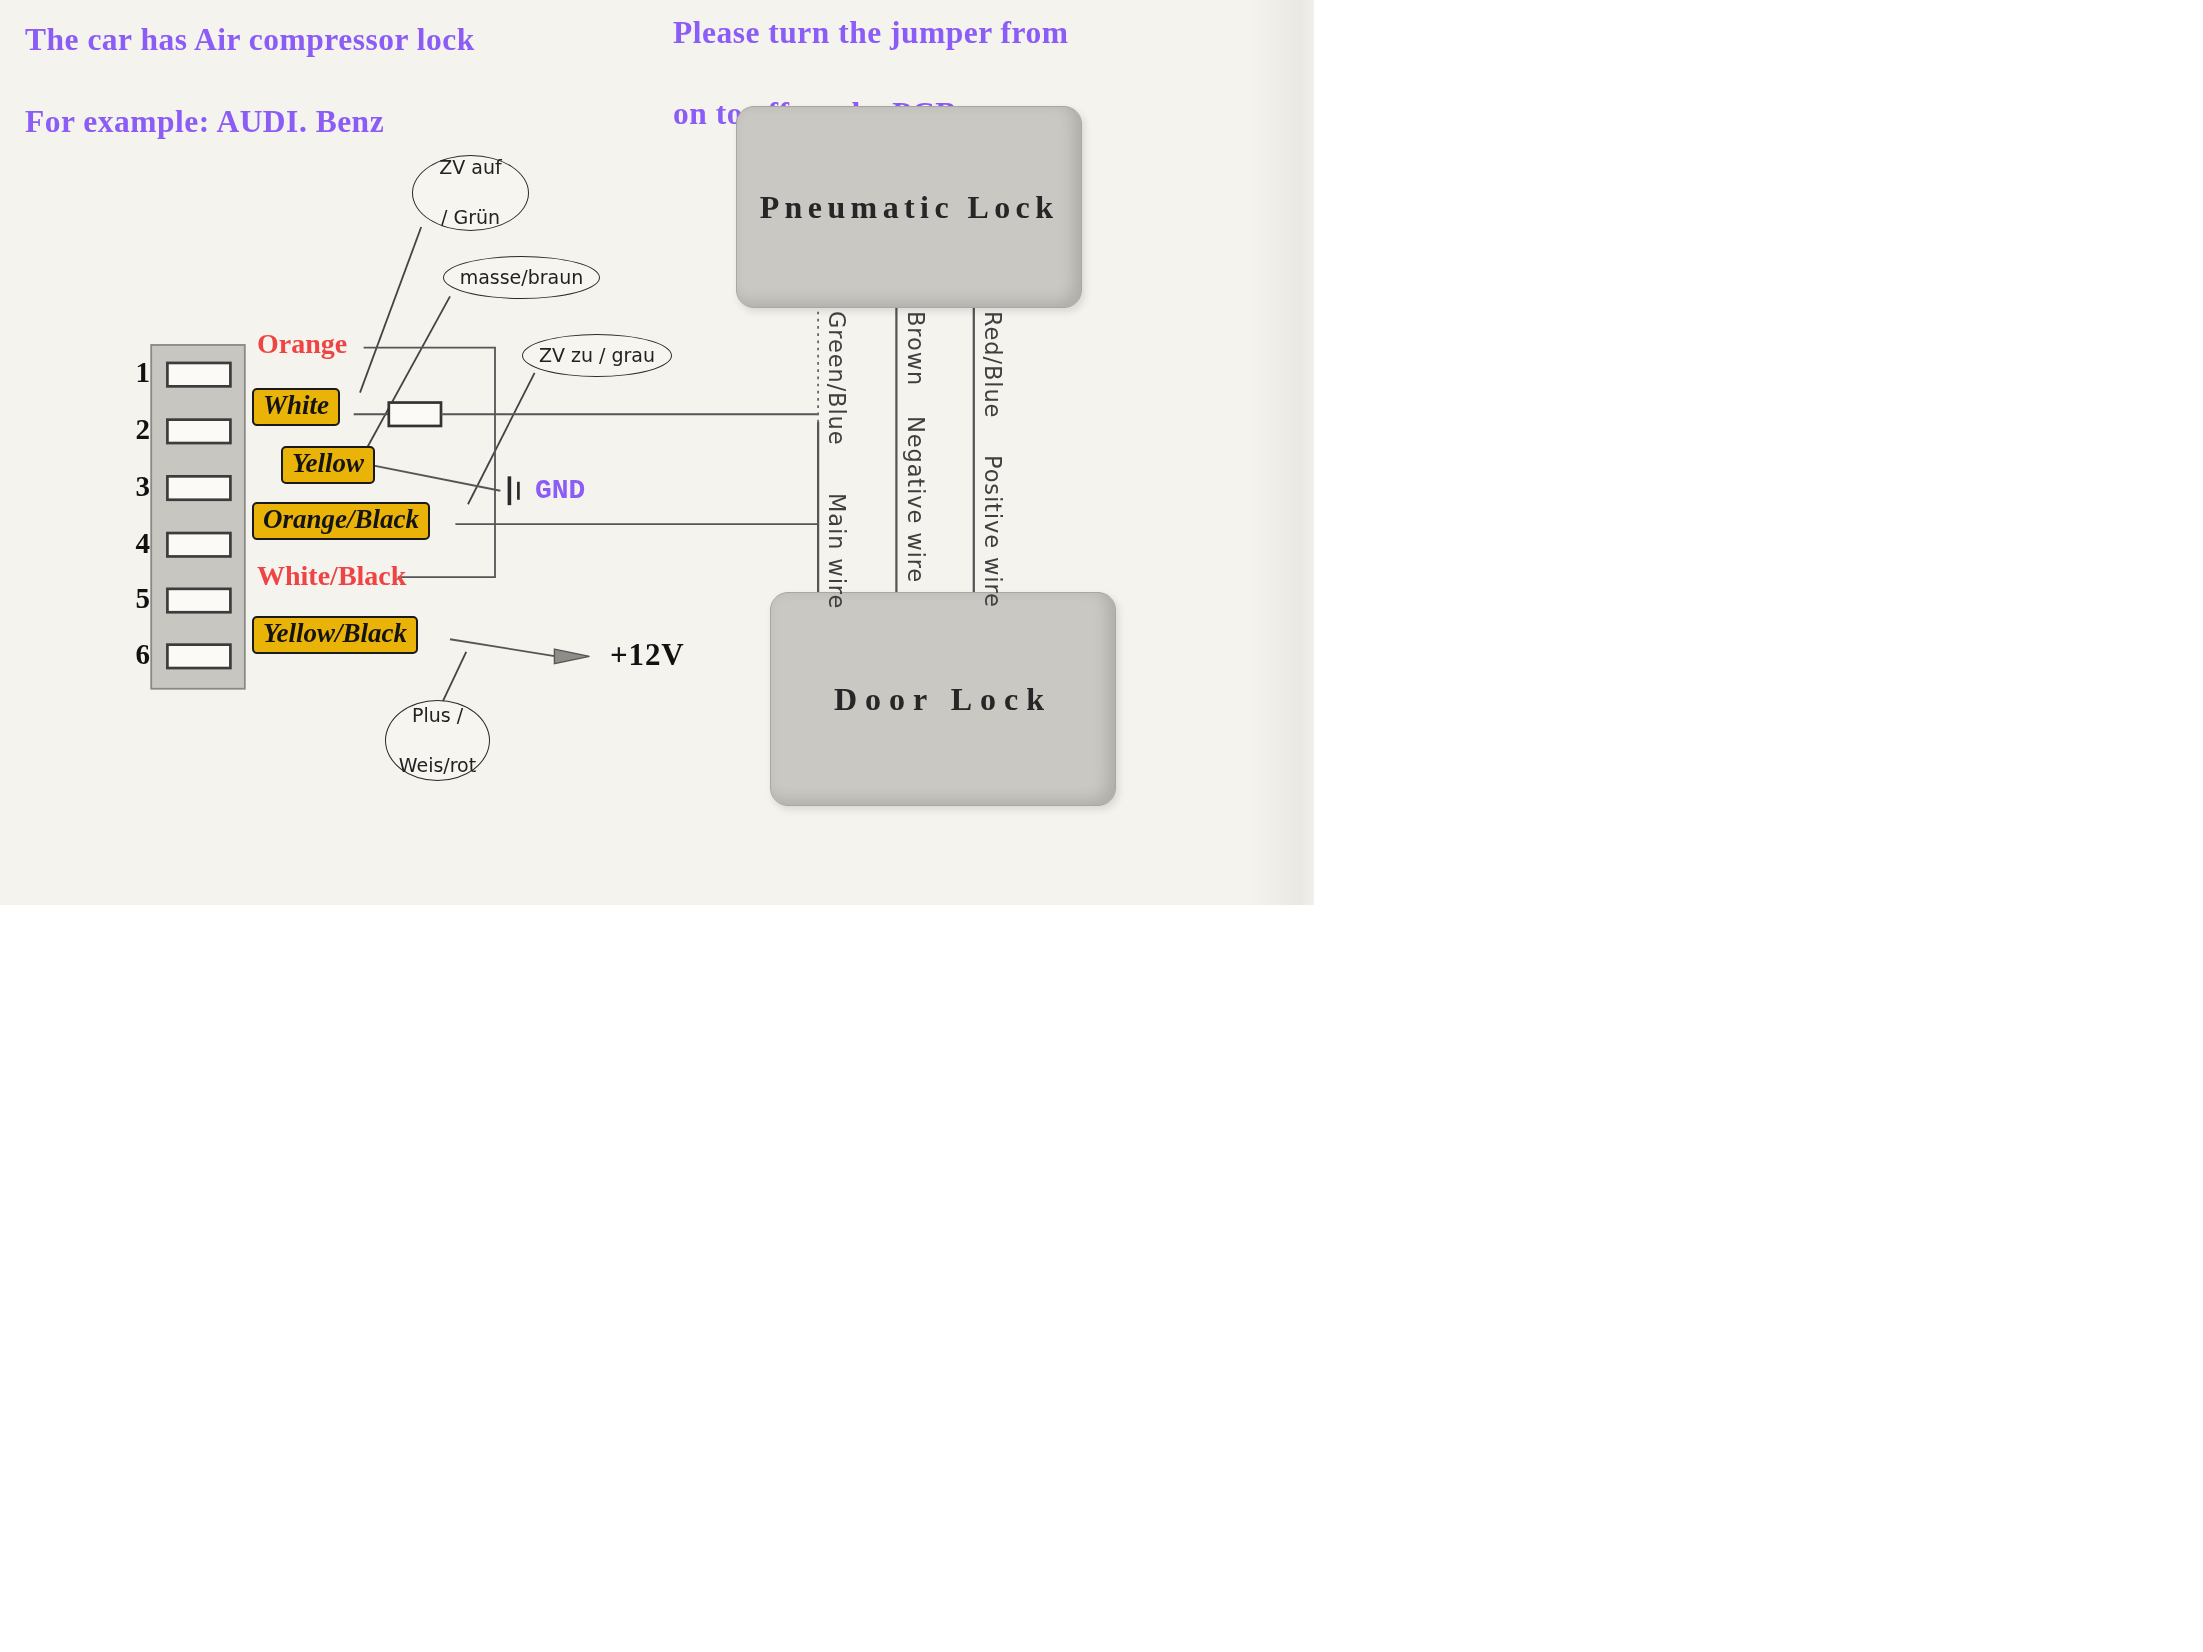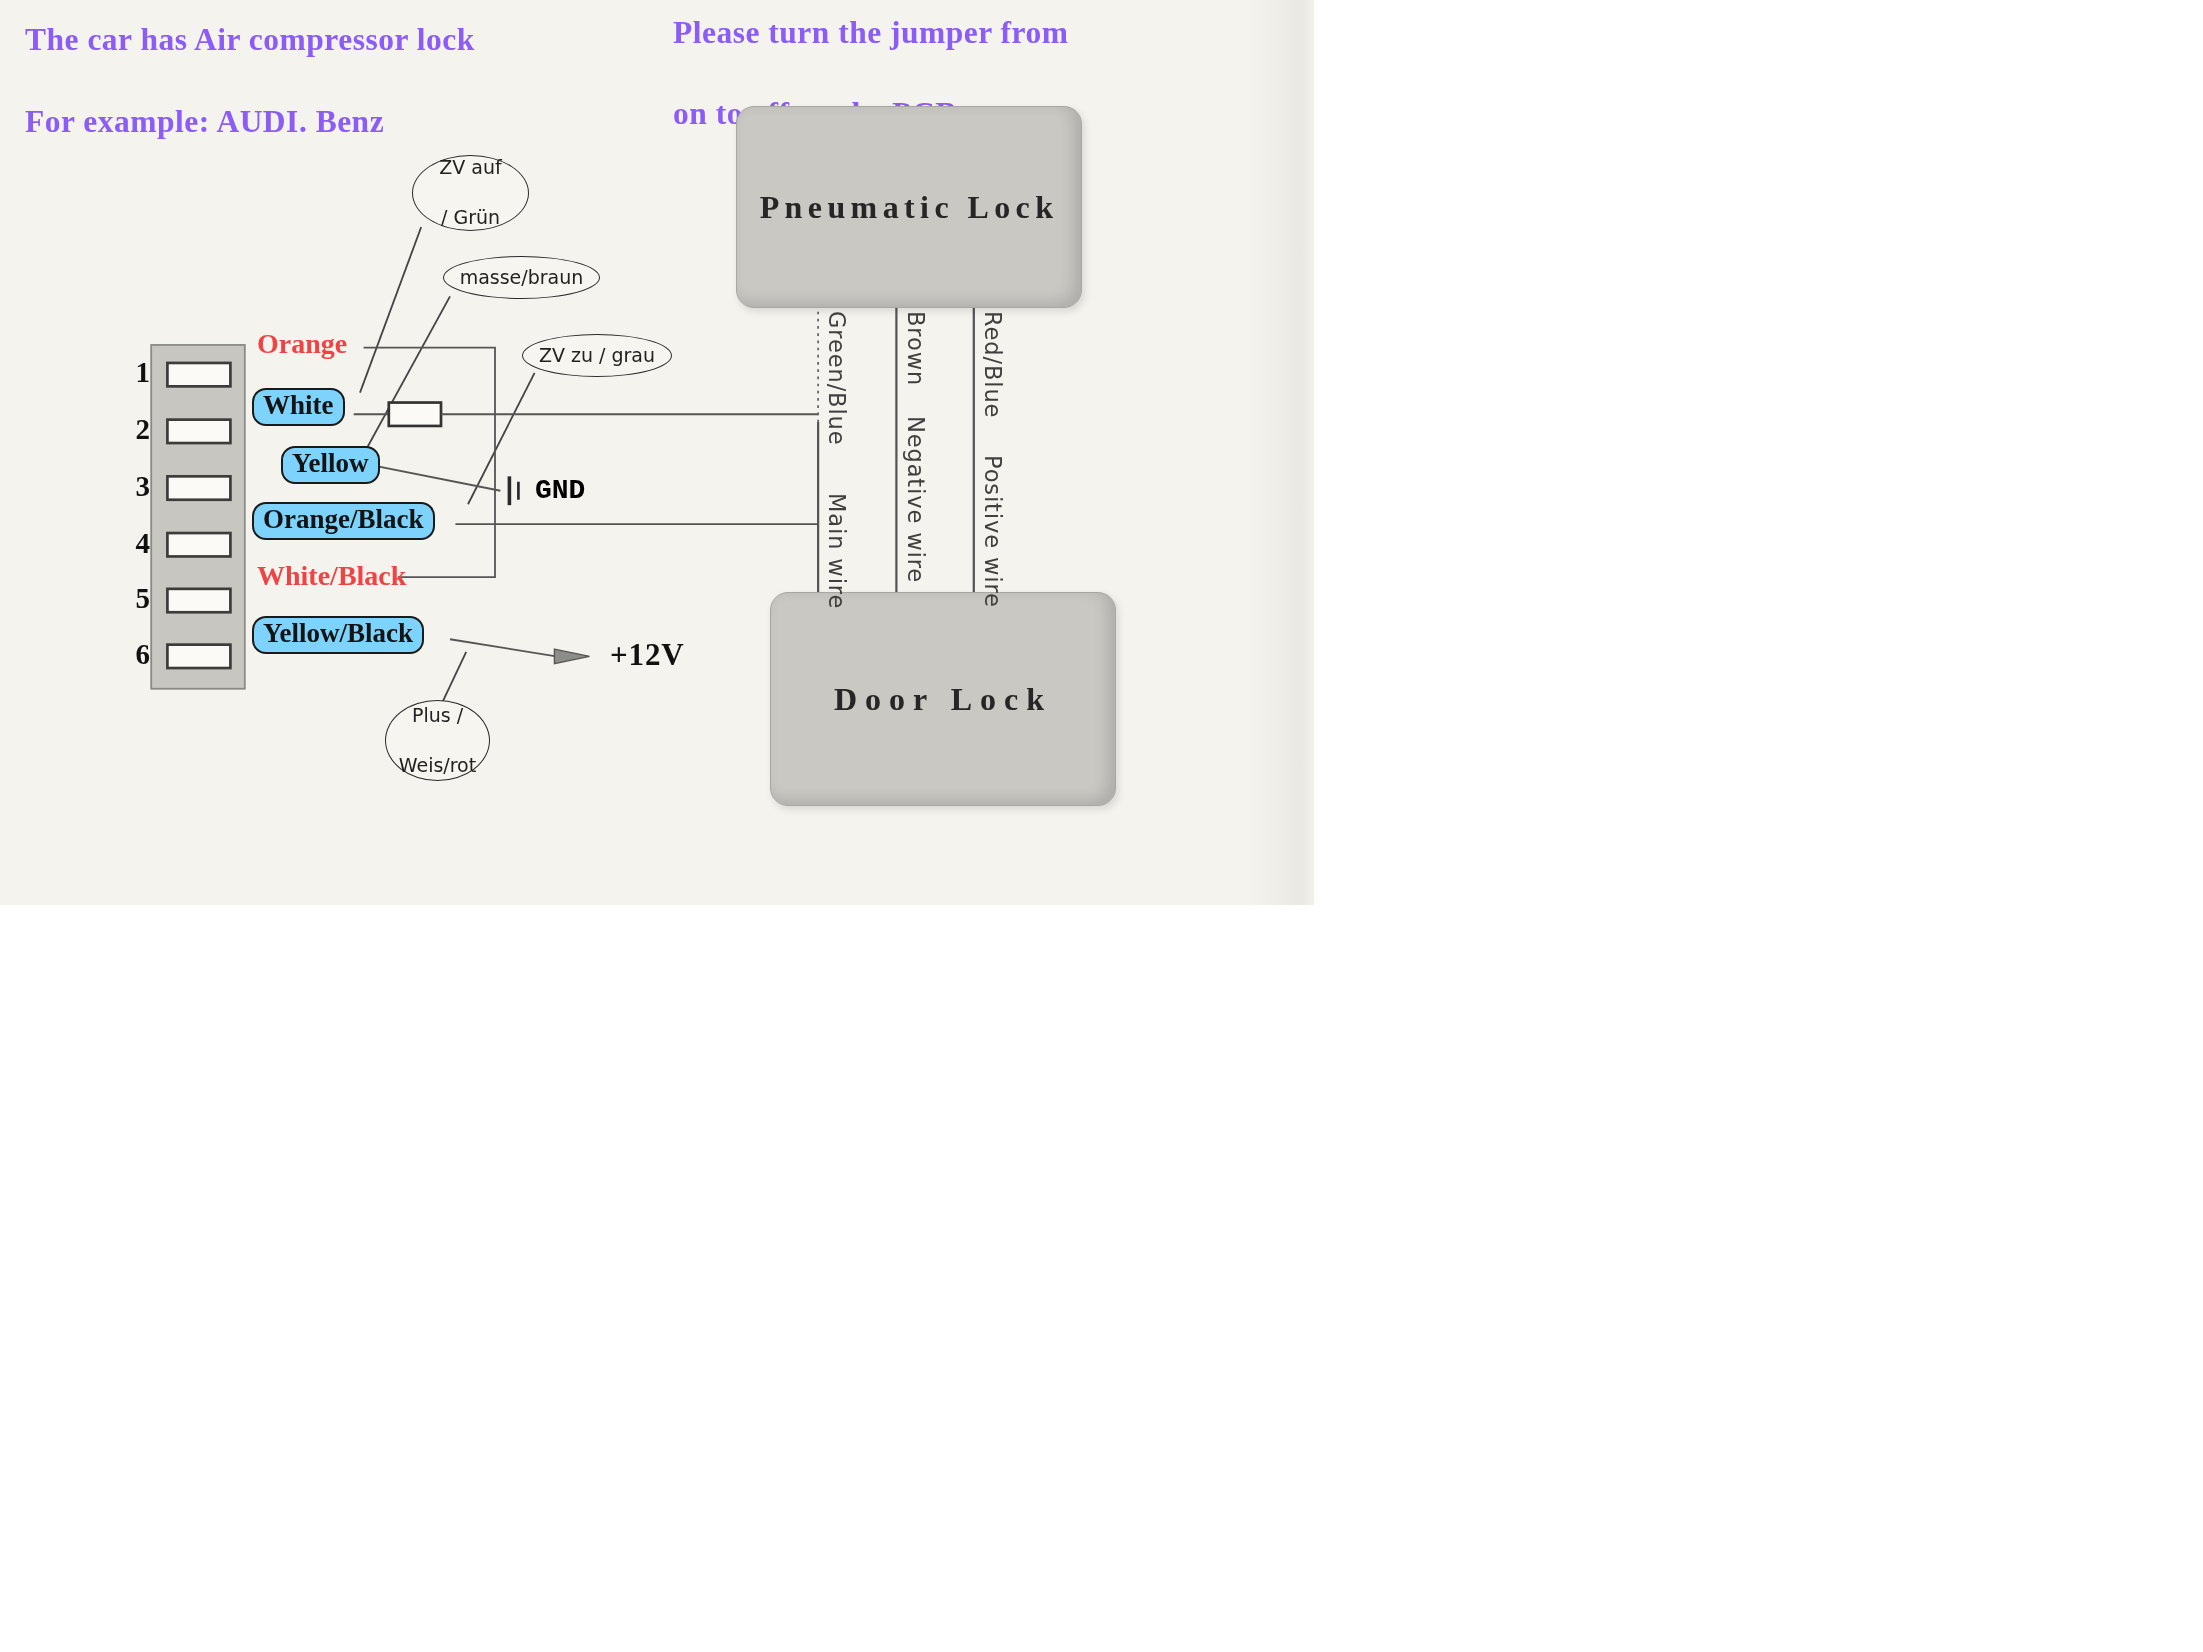--- a/index.html
+++ b/index.html
@@ -22,22 +22,22 @@
   .pin-num {
     position:absolute; width:31px; text-align:right;
     font-weight:bold; font-size:29px; color:#111;
   }
 
   .wire-plain {
     position:absolute; font-weight:bold; font-size:28px; color:#ef4444;
   }
   .wire-boxed {
     position:absolute; font-weight:bold; font-size:27px; color:#141414;
-    border:2.7px solid #1a1a1a; border-radius:14px; padding:0px 9px 2.7px;
-    background:#7dd3fc; line-height:1.15;
+    border:2.7px solid #1a1a1a; border-radius:5px; padding:0px 9px 2.7px;
+    background:#eab308; line-height:1.15;font-style:italic;
   }
 
   .callout {
     position:absolute; border:1.8px solid #2a2a2a; border-radius:50%;
     display:flex; flex-direction:column; align-items:center; justify-content:center;
     font-family:"DejaVu Sans", sans-serif; font-size:19px; color:#222;
     background:#f6f5f0; text-align:center; line-height:1.15;gap:28px;
   }
 
   .lock {
@@ -48,21 +48,21 @@
   }
 
   .vlabel {
     position:absolute; writing-mode:vertical-rl;
     font-family:"DejaVu Sans", sans-serif; font-size:22.5px; color:#3f3f3f;
     letter-spacing:0.9px;
   }
 
   .gnd-label {
     position:absolute; font-family:"Liberation Mono", monospace;
-    font-weight:bold; font-size:28px; color:#000000;
+    font-weight:bold; font-size:28px; color:#8b5cf6;
   }
   .power-label {
     position:absolute; font-weight:bold; font-size:31px; color:#111;
     letter-spacing:0.9px;
   }
 </style>
 </head>
 <body>
 
 <div class="scan"></div>

